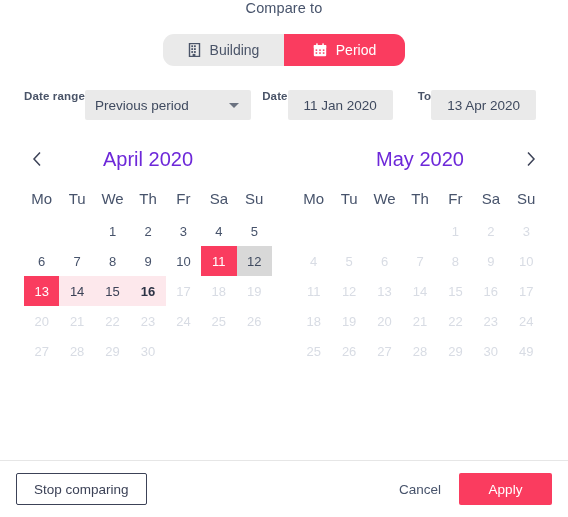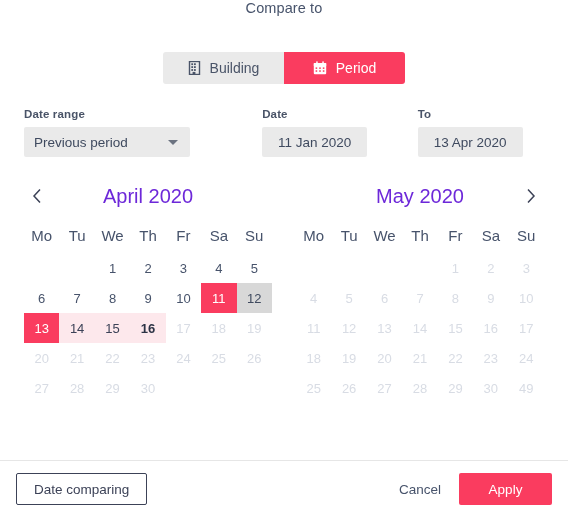--- a/index.html
+++ b/index.html
@@ -32,23 +32,22 @@
     letter-spacing: .1px;
   }
 
   .toggle-wrap {
     display: flex;
     justify-content: center;
     margin-top: 18px;
   }
   .toggle {
     display: flex;
-    border-radius: 3px;
+    border-radius: 11px;
     overflow: hidden;
-    margin-top: 18px;
   }
   .toggle-btn {
     display: flex;
     align-items: center;
     justify-content: center;
     gap: 9px;
     width: 121px;
     height: 32px;
     font-size: 14px;
     cursor: pointer;
@@ -69,21 +68,20 @@
 
   
   .fields {
     display: flex;
     padding: 0 24px;
     margin-top: 24px;
     box-sizing: border-box;
   }
   .field {
     display: flex;
-    flex-direction: column;
   }
   .field-label {
     font-size: 11.5px;
     font-weight: bold;
     color: #4a5468;
     margin-bottom: 7px;
     letter-spacing: .15px;
   }
   .f-range { width: 245px; }
   .f-from  { width: 160px; }
@@ -618,19 +616,19 @@
           <div class="day disabled">
             <span class="bg"></span>
             <span class="num">49</span>
           </div>
         </div>
     </div>
 
   </div>
 
   <div class="footer">
-    <button class="btn-outline">Date comparing</button>
+    <button class="btn-outline">Stop comparing</button>
     <div class="spacer"></div>
     <button class="btn-text">Cancel</button>
     <button class="btn-primary">Apply</button>
   </div>
 
 </div>
 
 </body></html>

